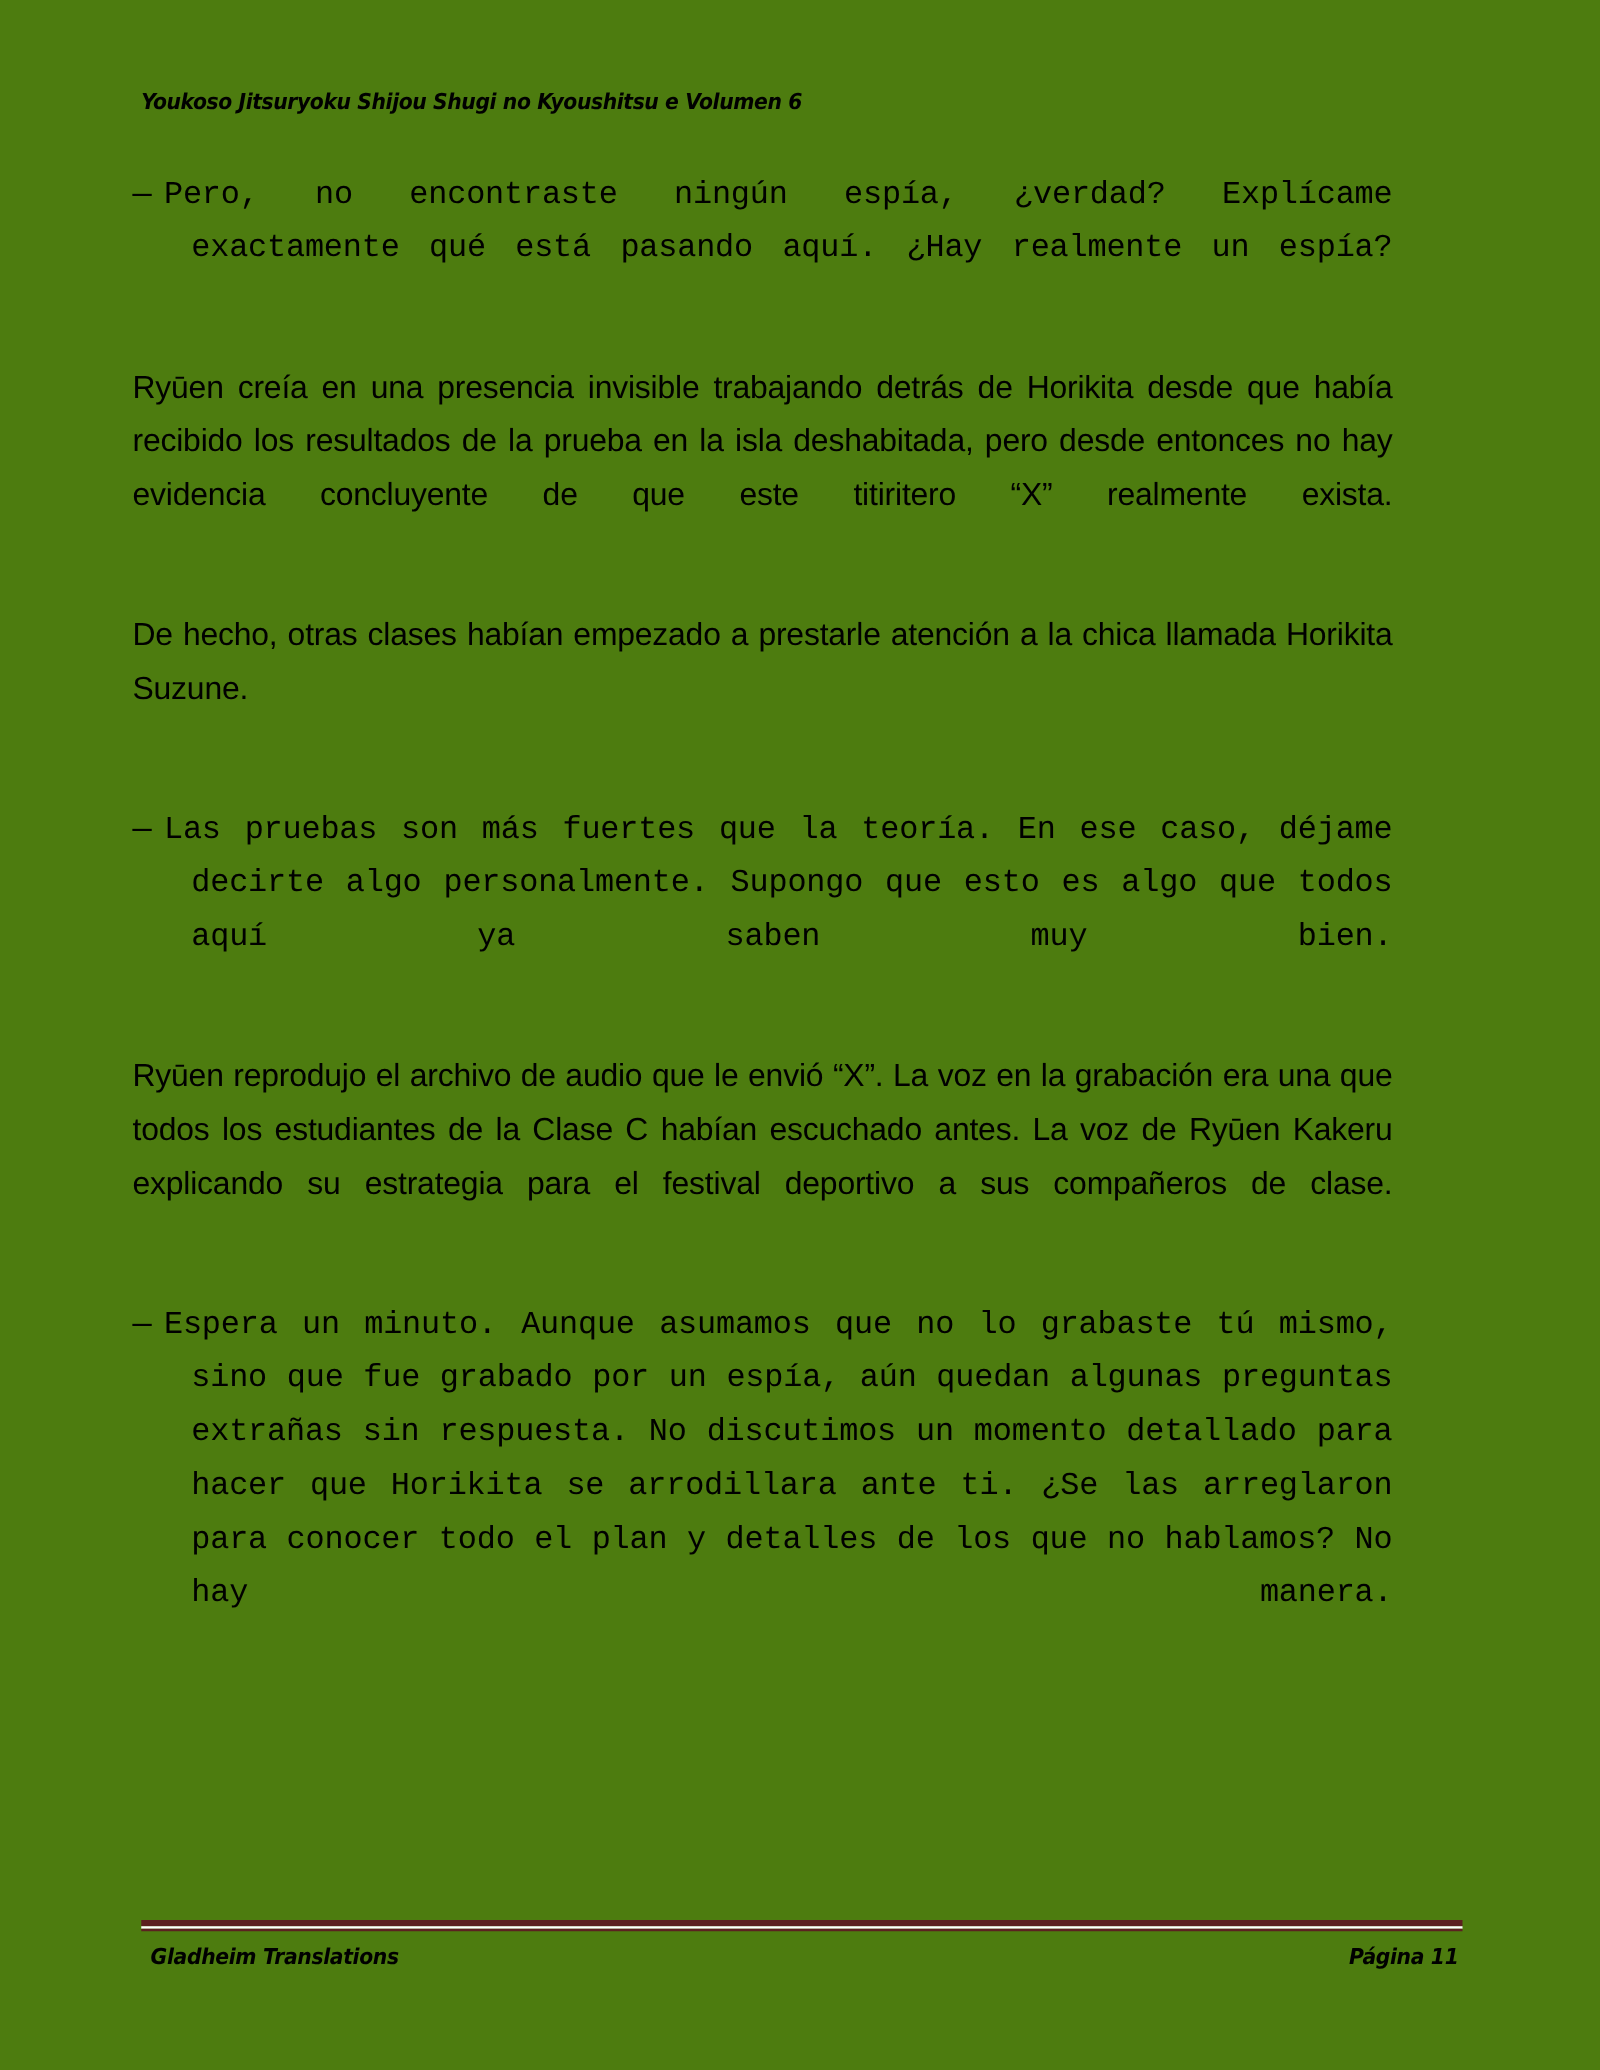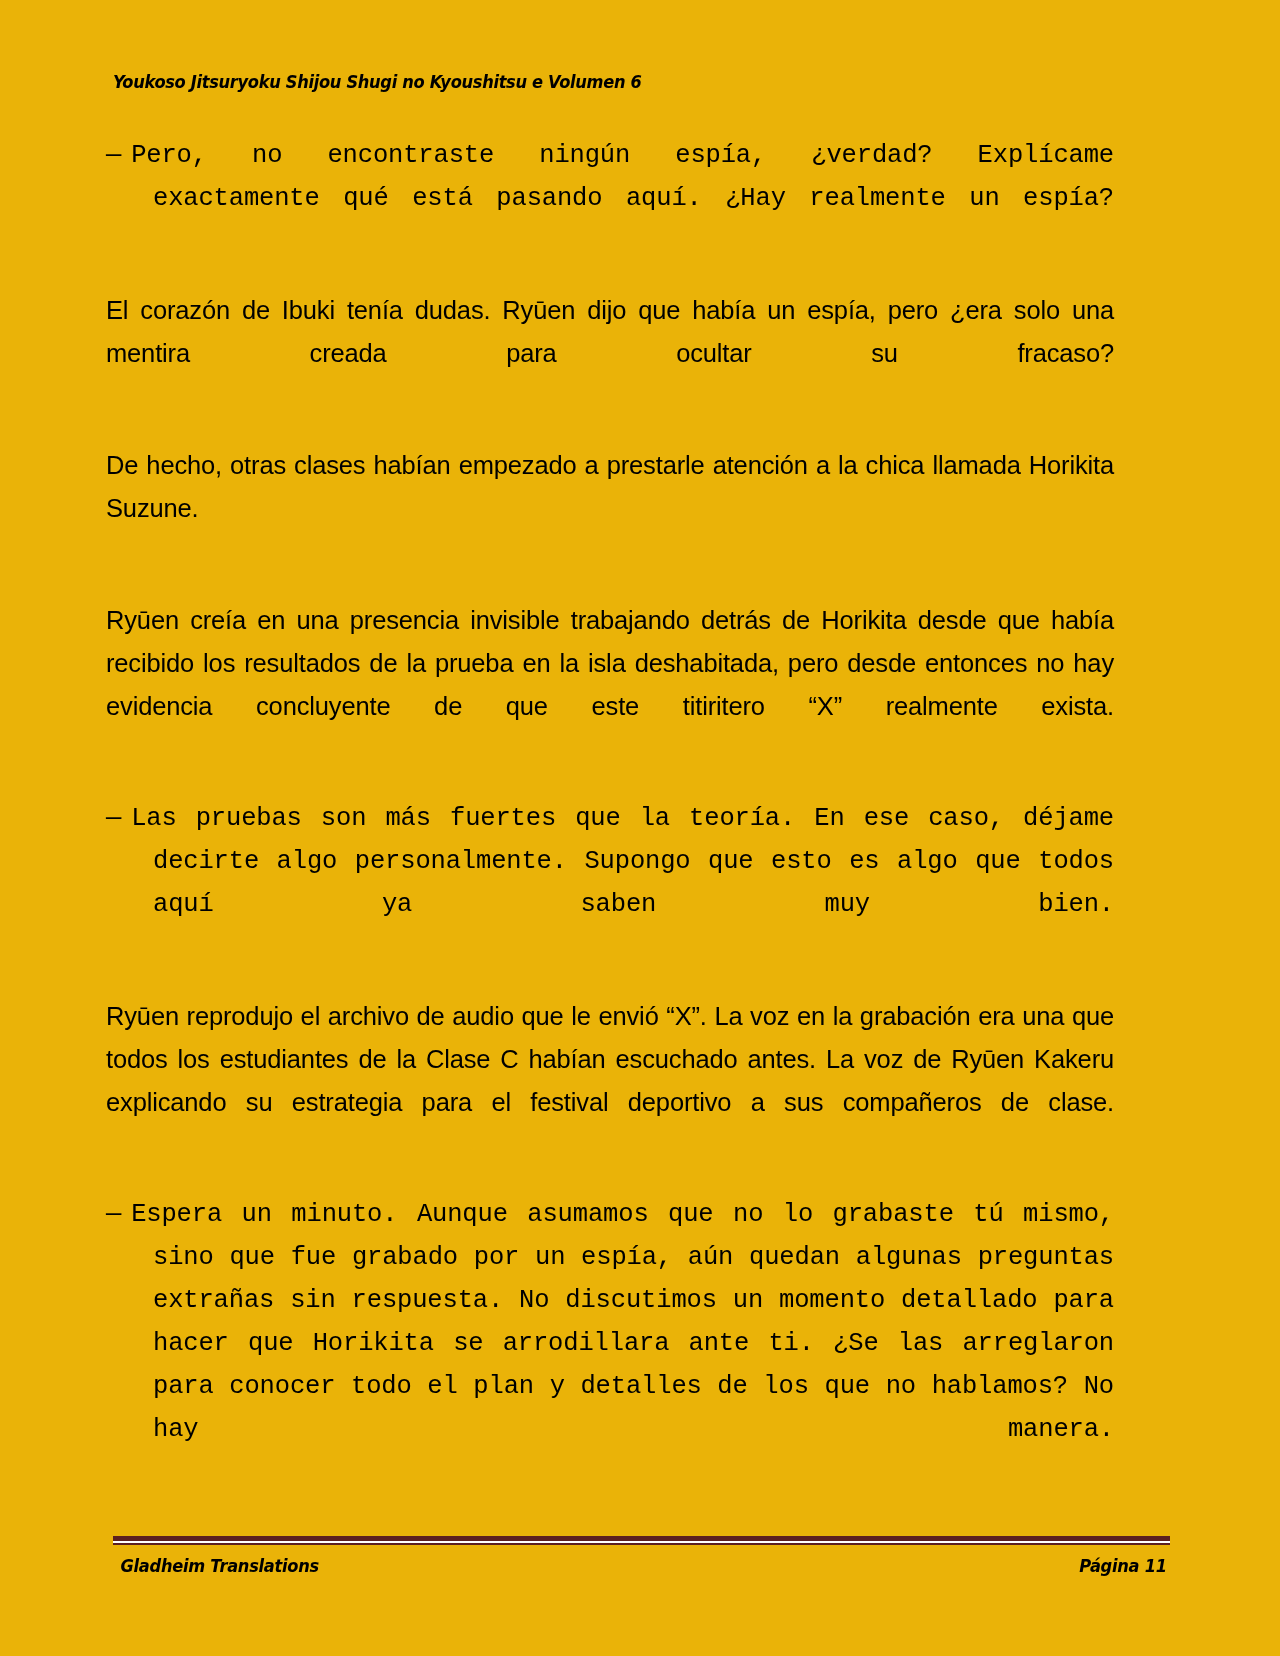--- a/index.html
+++ b/index.html
@@ -11,21 +11,21 @@
 
   body {
     font-family: "Liberation Sans", sans-serif;
     color: #000000;
   }
 
   #page {
     position: relative;
     width: 1280px;
     height: 1656px;
-    background: #eab308;
+    background: #4d7c0f;
     box-sizing: border-box;
     overflow: hidden;
   }
 
   
   #running-header {
     position: absolute;
     left: 113px;
     top: 72px;
     width: 1060px;
@@ -150,23 +150,22 @@
 <body>
 
 <div id="page">
 
   <div id="running-header">Youkoso Jitsuryoku Shijou Shugi no Kyoushitsu e Volumen 6</div>
 
   <div id="content">
       <div class="dialogue-group">
         <p class="dialogue"><span class="dash">—</span><span>Pero, no encontraste ningún espía, ¿verdad? Explícame exactamente qué está pasando aquí. ¿Hay realmente un espía?</span></p>
       </div>
-      <p class="para">El corazón de Ibuki tenía dudas. Ryūen dijo que había un espía, pero ¿era solo una mentira creada para ocultar su fracaso?</p>
+      <p class="para">Ryūen creía en una presencia invisible trabajando detrás de Horikita desde que había recibido los resultados de la prueba en la isla deshabitada, pero desde entonces no hay evidencia concluyente de que este titiritero “X” realmente exista.</p>
       <p class="para">De hecho, otras clases habían empezado a prestarle atención a la chica llamada Horikita Suzune.</p>
-      <p class="para">Ryūen creía en una presencia invisible trabajando detrás de Horikita desde que había recibido los resultados de la prueba en la isla deshabitada, pero desde entonces no hay evidencia concluyente de que este titiritero “X” realmente exista.</p>
       <div class="dialogue-group">
         <p class="dialogue"><span class="dash">—</span><span>Las pruebas son más fuertes que la teoría. En ese caso, déjame decirte algo personalmente. Supongo que esto es algo que todos aquí ya saben muy bien.</span></p>
       </div>
       <p class="para">Ryūen reprodujo el archivo de audio que le envió “X”. La voz en la grabación era una que todos los estudiantes de la Clase C habían escuchado antes. La voz de Ryūen Kakeru explicando su estrategia para el festival deportivo a sus compañeros de clase.</p>
       <div class="dialogue-group">
         <p class="dialogue"><span class="dash">—</span><span>Espera un minuto. Aunque asumamos que no lo grabaste tú mismo, sino que fue grabado por un espía, aún quedan algunas preguntas extrañas sin respuesta. No discutimos un momento detallado para hacer que Horikita se arrodillara ante ti. ¿Se las arreglaron para conocer todo el plan y detalles de los que no hablamos? No hay manera.</span></p>
       </div>
     </div>
 
   <div id="footer">

